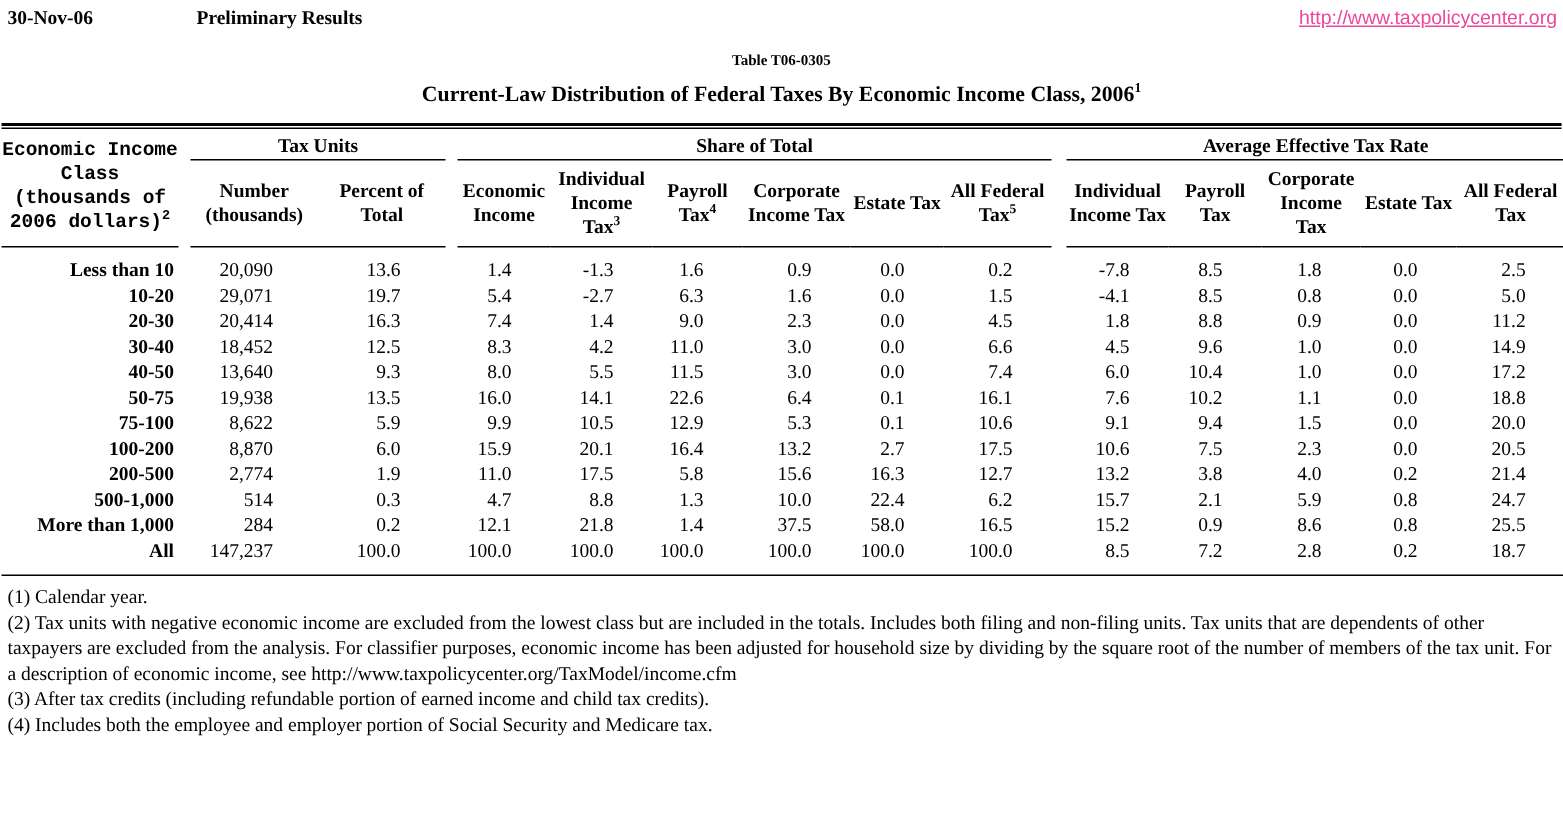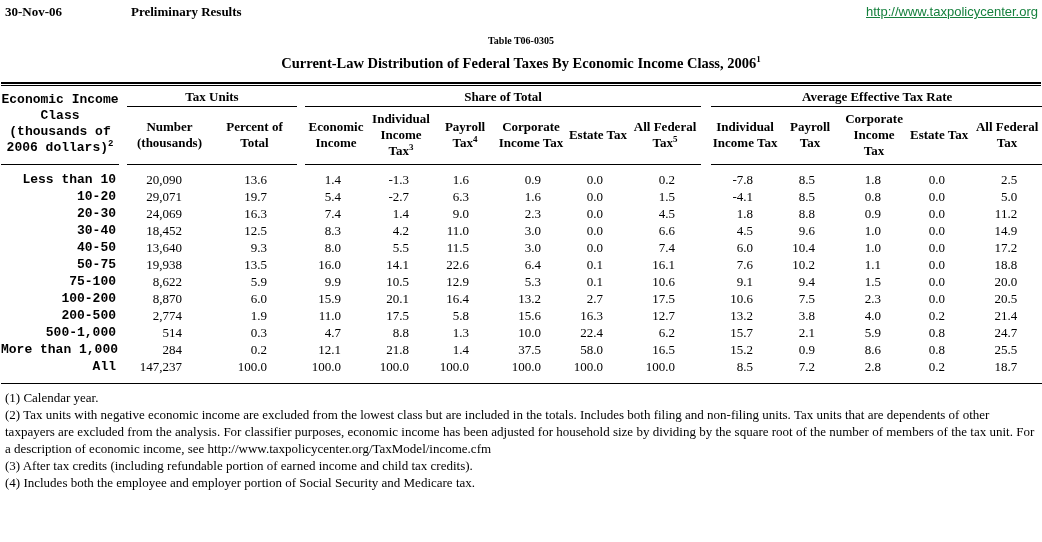--- a/index.html
+++ b/index.html
@@ -21,21 +21,21 @@
     padding: 4px 4px 0 5px;
     font-weight: bold;
   }
   .topbar .date { width: 126px; }
   .topbar .status { flex: 0 0 auto; }
   .topbar .site-link {
     margin-left: auto;
     font-family: "Liberation Sans", "DejaVu Sans", sans-serif;
     font-size: 13px;
     font-weight: normal;
-    color: #15803d;
+    color: #ec4899;
     text-decoration: underline;
   }
   
   .title-block { text-align: center; margin-top: 15px; font-weight: bold; }
   .title-line1 { font-size: 10px; }
   .title-line2 { font-size: 14.5px; margin-top: 9px; }
   sup { font-size: 9px; vertical-align: super; line-height: 0; }
   
   .table-wrap { margin: 10px 1px 0 1px; }
   .rule-double {
@@ -50,21 +50,21 @@
     border-spacing: 0;
     border-bottom: 1.5px solid #000;
   }
   th { font-weight: bold; text-align: center; vertical-align: middle; line-height: 16px; }
   th.group { border-bottom: 1px solid #000; padding: 3px 0 1px 0; }
   th.rowhead { border-bottom: 1px solid #000; padding: 2px 0 4px 0; font-family: Liberation Mono, monospace; }
   th.colhead { border-bottom: 1px solid #000; padding: 4px 1px 5px 1px; }
   th.spacer, td.spacer { border: none; }
   th.nw { white-space: nowrap; }
   td { line-height: 15px; padding-top: 1px; padding-bottom: 1px; white-space: nowrap; }
-  td.rowlabel { font-weight: bold; text-align: right; padding-right: 3px; font-family: Liberation Mono, monospace; }
+  td.rowlabel { font-weight: bold; text-align: right; padding-right: 3px; }
   td.num { text-align: right; }
   td.g1 { padding-right: 30px; }
   td.g2 { padding-right: 26px; }
   tbody tr:first-child td { padding-top: 7px; }
   tbody tr:last-child td { padding-bottom: 9px; }
   
   .notes { margin: 5px 2px 0 5px; line-height: 17px; }
 </style>
 </head>
 <body>
@@ -165,21 +165,21 @@
             <td class="spacer"></td>
             <td class="num g2">-4.1</td>
             <td class="num g2">8.5</td>
             <td class="num g2">0.8</td>
             <td class="num g2">0.0</td>
             <td class="num g2">5.0</td>
           </tr>
           <tr>
             <td class="rowlabel">20-30</td>
             <td class="spacer"></td>
-            <td class="num g1">24,069</td>
+            <td class="num g1">20,414</td>
             <td class="num g1">16.3</td>
             <td class="spacer"></td>
             <td class="num g2">7.4</td>
             <td class="num g2">1.4</td>
             <td class="num g2">9.0</td>
             <td class="num g2">2.3</td>
             <td class="num g2">0.0</td>
             <td class="num g2">4.5</td>
             <td class="spacer"></td>
             <td class="num g2">1.8</td>

